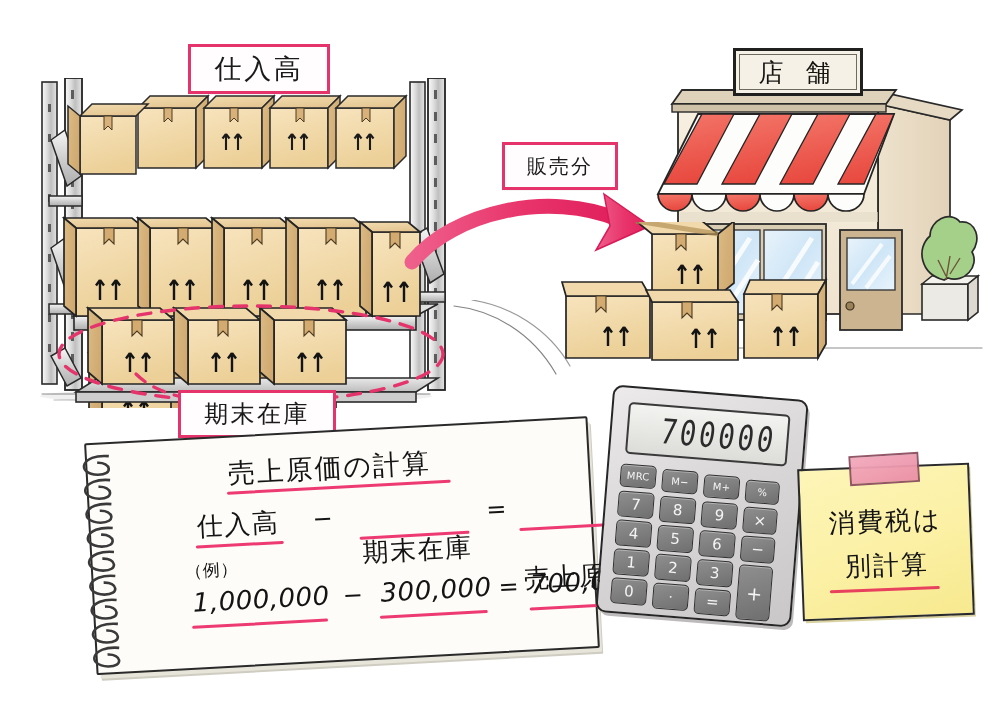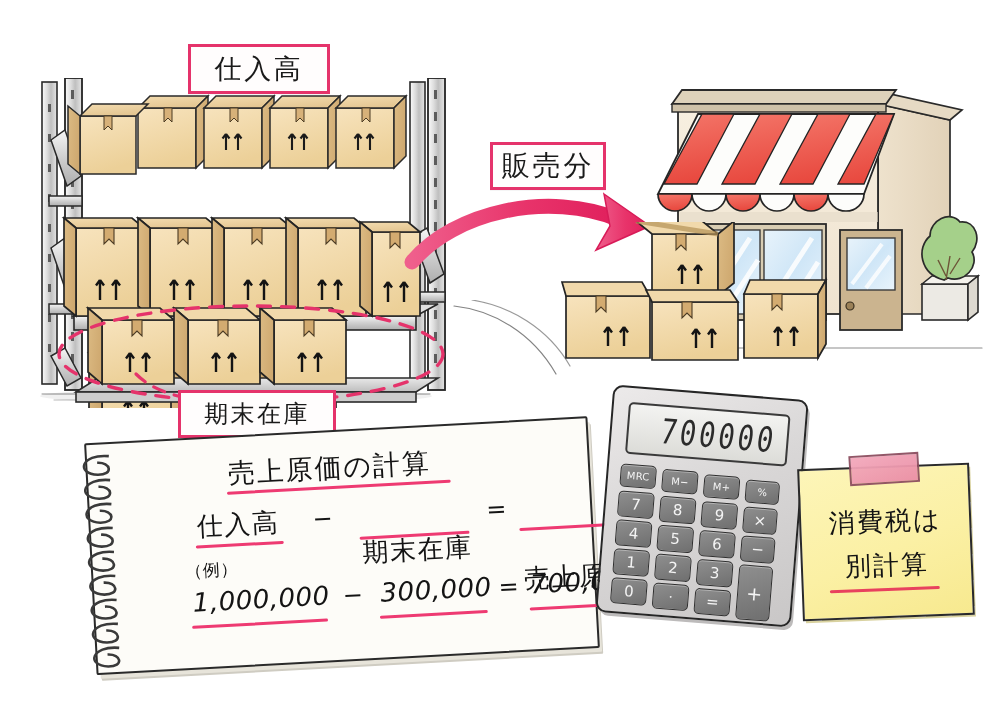--- a/index.html
+++ b/index.html
@@ -18,21 +18,21 @@
   .label-box{
     position:absolute;background:#fffdfd;
     border:3px solid #e5336b;
     display:flex;align-items:center;justify-content:center;
     color:#1a1a1a;letter-spacing:.10em;
     font-family:"DejaVu Sans","Liberation Sans",sans-serif;
     font-weight:500;
     box-shadow:0 1px 0 rgba(0,0,0,.04);
   }
   #label-shiirf{left:188px;top:44px;width:136px;height:44px;font-size:27px;}
-  #label-hanbai{left:490px;top:142px;width:110px;height:42px;font-size:28px;}
+  #label-hanbai{left:502px;top:142px;width:110px;height:42px;font-size:20px;}
   #label-kimatsu{left:178px;top:390px;width:152px;height:42px;font-size:24px;}
 
   
   #store-sign{
     position:absolute;left:733px;top:48px;width:124px;height:42px;
     background:#f6f1e7;border:3px solid #20201e;
     display:flex;align-items:center;justify-content:center;
     font-size:25px;letter-spacing:.28em;color:#15150f;
   }
   #store-sign .inner{position:absolute;inset:3px;border:1px solid #6d6a60;pointer-events:none;}
@@ -546,20 +546,24 @@
       <g stroke="#141414" stroke-width="2.4" fill="none">
         <path d="M34,52 l0,-19 M34,33 l-4,5.5 M34,33 l4,5.5"></path>
         <path d="M50,52 l0,-19 M50,33 l-4,5.5 M50,33 l4,5.5"></path>
       </g>
     </g>
   </svg>
 
   <div class="label-box" id="label-shiirf">仕入高</div>
   <div class="label-box" id="label-hanbai">販売分</div>
   <div class="label-box" id="label-kimatsu">期末在庫</div>
+  <div id="store-sign">
+    <span class="inner"></span>
+    <span>店 舗</span>
+  </div>
 
   <div class="abs" id="notepad">
     <div class="sheet"></div>
 
     <svg class="rings" viewBox="0 0 60 228">
       <g stroke="#3a3a3a" stroke-width="2.6" fill="none">
         <path d="M42 14 C14 10, 8 30, 30 32 C46 33, 44 20, 30 20"></path>
         <path d="M42 38 C14 34, 8 54, 30 56 C46 57, 44 44, 30 44"></path>
         <path d="M42 62 C14 58, 8 78, 30 80 C46 81, 44 68, 30 68"></path>
         <path d="M42 86 C14 82, 8 102, 30 104 C46 105, 44 92, 30 92"></path>

